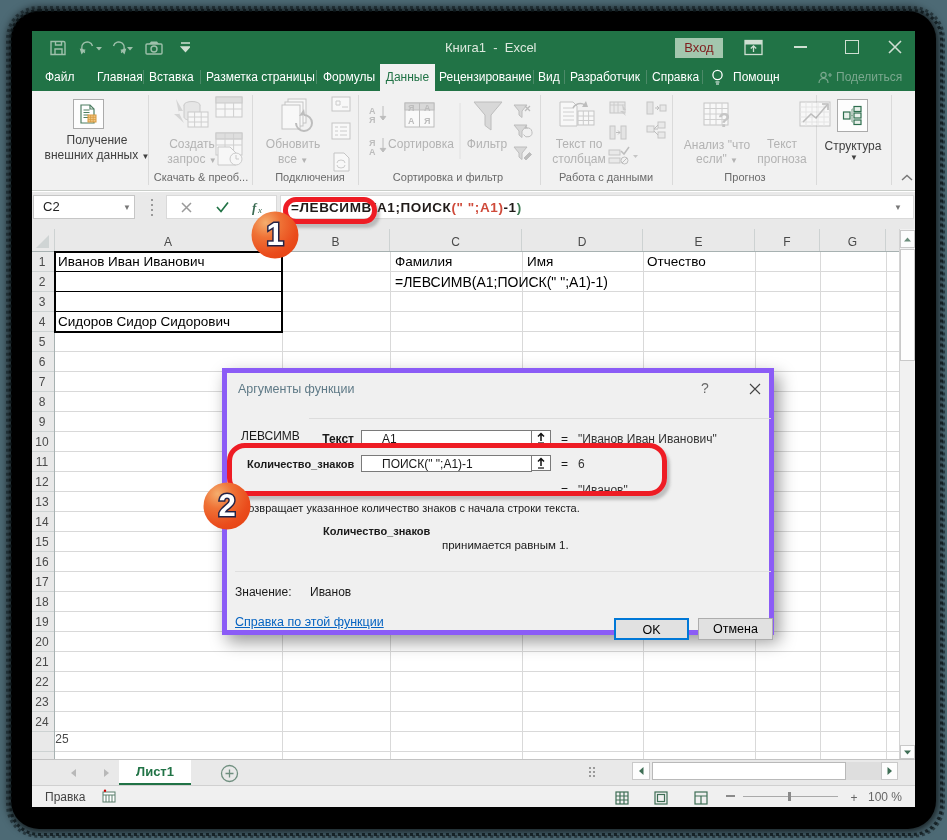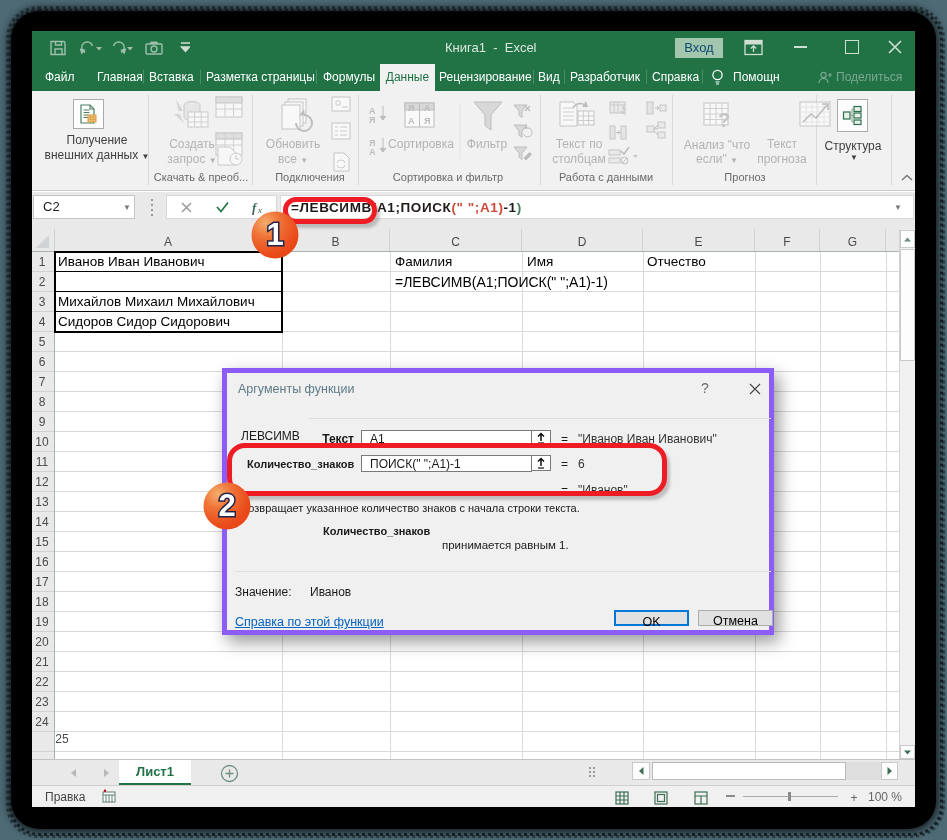--- a/index.html
+++ b/index.html
@@ -2,21 +2,21 @@
 <html><head>
 <meta charset="utf-8">
 <style>
   html,body{margin:0;padding:0;width:947px;height:840px;overflow:hidden;}
   body{background:#4d6a75;font-family:"Liberation Sans",sans-serif;}
   .frame{position:absolute;left:11px;top:11px;width:925px;height:818px;background:#000;border-radius:28px;box-shadow:0 0 9px 3px rgba(0,0,0,.75);}
   .win{position:absolute;left:32px;top:31px;width:883px;height:776px;background:#fff;overflow:hidden;}
   .win div, .win span{position:absolute;box-sizing:border-box;}
   .titlebar{left:0;top:0;width:883px;height:33px;background:#217346;}
   .title{top:9px;left:413px;color:#dce8dd;font-size:13px;white-space:nowrap;}
-  .vhod{left:643px;top:7px;width:48px;height:20px;background:#a3c7ae;color:#0c4a6e;font-size:13px;text-align:center;line-height:20px;}
+  .vhod{left:643px;top:7px;width:48px;height:20px;background:#a3c7ae;color:#7f1d1d;font-size:13px;text-align:center;line-height:20px;}
   .tabrow{left:0;top:33px;width:883px;height:27px;background:#217346;}
   .rtab{top:33px;height:27px;line-height:27px;color:#fff;font-size:12px;white-space:nowrap;}
   .tsep{top:39px;height:14px;width:1px;background:#4c8a68;}
   .activetab{left:348px;top:33px;width:55px;height:27px;background:#f1f1f1;color:#217346;font-size:12px;text-align:center;line-height:27px;}
   .ribbon{left:0;top:60px;width:883px;height:100px;background:#f1f1f1;border-bottom:1px solid #c9cdc9;}
   .gsep{top:64px;height:90px;width:1px;background:#dadada;}
   .glabel{top:140px;font-size:11px;color:#6a6a6a;text-align:right;white-space:nowrap;transform:translateX(-50%);}
   .rtx{font-size:12px;color:#b3b3b3;text-align:center;white-space:nowrap;transform:translateX(-50%);}
   .rtx.en{color:#404040;}
   .fbar{left:0;top:161px;width:883px;height:37px;background:#e9e9e9;}
@@ -29,23 +29,23 @@
   .rowhdr{left:0;top:221px;width:23px;height:507px;background:#e9e9e9;border-right:1px solid #a7b1b1;background-image:repeating-linear-gradient(to bottom,#e9e9e9 0 19px,#cdd2d2 19px 20px);}
   .rn{left:0;width:20px;text-align:center;font-size:12px;color:#4a4a4a;height:20px;line-height:20px;}
   .vline{top:221px;width:1px;height:507px;background:#d9d9d9;}
   .ct{font-size:13.5px;color:#000;white-space:nowrap;height:20px;line-height:20px;}
   .vscroll{left:867px;top:198px;width:16px;height:530px;background:#f1f1f1;border-left:1px solid #d4d4d4;}
   .tabbar{left:0;top:728px;width:883px;height:26px;background:#e9e9e9;border-top:1px solid #c3c3c3;}
   .sheettab{left:87px;top:729px;width:72px;height:25px;background:#fff;border-bottom:2px solid #217346;color:#217346;font-weight:bold;font-size:13px;text-align:center;line-height:24px;}
   .statusbar{left:0;top:754px;width:883px;height:22px;background:#f0f0f0;border-top:1px solid #d0d0d0;font-size:12px;color:#444;}
   .dialog{left:190px;top:337px;width:552px;height:267px;background:#f0f0f0;border:5px solid #8b5cf6;box-shadow:5px 7px 16px rgba(0,0,0,.4);font-size:12px;color:#1a1a1a;}
   .dialog div,.dialog span{position:absolute;box-sizing:border-box;}
-  .din{background:#fff;border:1px solid #7a7a7a;font-size:12px;line-height:14px;padding:1px 0 0 8px;white-space:nowrap;}
+  .din{background:#fff;border:1px solid #7a7a7a;font-size:12px;line-height:14px;padding:1px 0 0 20px;white-space:nowrap;}
   .dcol{width:20px;height:16px;background:#fff;border:1px solid #7a7a7a;}
-  .dbtn{width:75px;height:16px;background:#e1e1e1;border:1px solid #adadad;text-align:center;line-height:20px;font-size:12.5px;color:#000;}
+  .dbtn{width:75px;height:22px;background:#e1e1e1;border:1px solid #adadad;text-align:center;line-height:20px;font-size:12.5px;color:#000;margin-top:8px;}
   .hl{border:5px solid #ee1c24;box-shadow:3px 4px 3px rgba(130,130,130,.45);}
   .bw{font-weight:bold;}
 </style>
 </head>
 <body>
 <div class="frame"></div>
 <div style="position:absolute;left:6px;top:6px;width:933px;height:826px;border-radius:32px;border:3px dotted rgba(15,25,28,.55);"></div>
 <div style="position:absolute;left:9px;top:9px;width:928px;height:821px;border-radius:30px;border:3px dotted rgba(10,18,20,.75);"></div>
 <div class="win">
   <div class="titlebar"></div>
@@ -336,21 +336,20 @@
     <div class="rn" style="top:641px;">22</div>
     <div class="rn" style="top:661px;">23</div>
     <div class="rn" style="top:681px;">24</div>
     <div class="rn" style="top:698px;margin-left:20px;">25</div>
 
   <div style="left:22px;top:220px;width:229px;height:82px;border:2px solid #000;"></div>
   <div style="left:24px;top:240px;width:225px;height:1px;background:#000;"></div>
   <div style="left:24px;top:260px;width:225px;height:1px;background:#000;"></div>
   <div style="left:24px;top:280px;width:225px;height:1px;background:#000;"></div>
   <div class="ct" style="left:26px;top:221px;">Иванов Иван Иванович</div>
-  <div class="ct" style="left:26px;top:261px;">Михайлов Михаил Михайлович</div>
   <div class="ct" style="left:26px;top:281px;">Сидоров Сидор Сидорович</div>
   <div class="ct" style="left:363px;top:221px;">Фамилия</div>
   <div class="ct" style="left:495px;top:221px;">Имя</div>
   <div class="ct" style="left:615px;top:221px;">Отчество</div>
   <div class="ct" style="left:363px;top:241px;font-size:14px;">=ЛЕВСИМВ(A1;ПОИСК(" ";A1)-1)</div>
 
   <div class="vscroll"></div>
   <div style="left:868px;top:199px;width:15px;height:18px;background:#fdfdfd;border:1px solid #c9c9c9;"></div>
   <svg style="position:absolute;left:871px;top:205px;" width="9" height="7" viewBox="0 0 9 7">
       <path d="M1 5.5 L4.5 1.5 L8 5.5 z" fill="#6b8d7b"></path>

